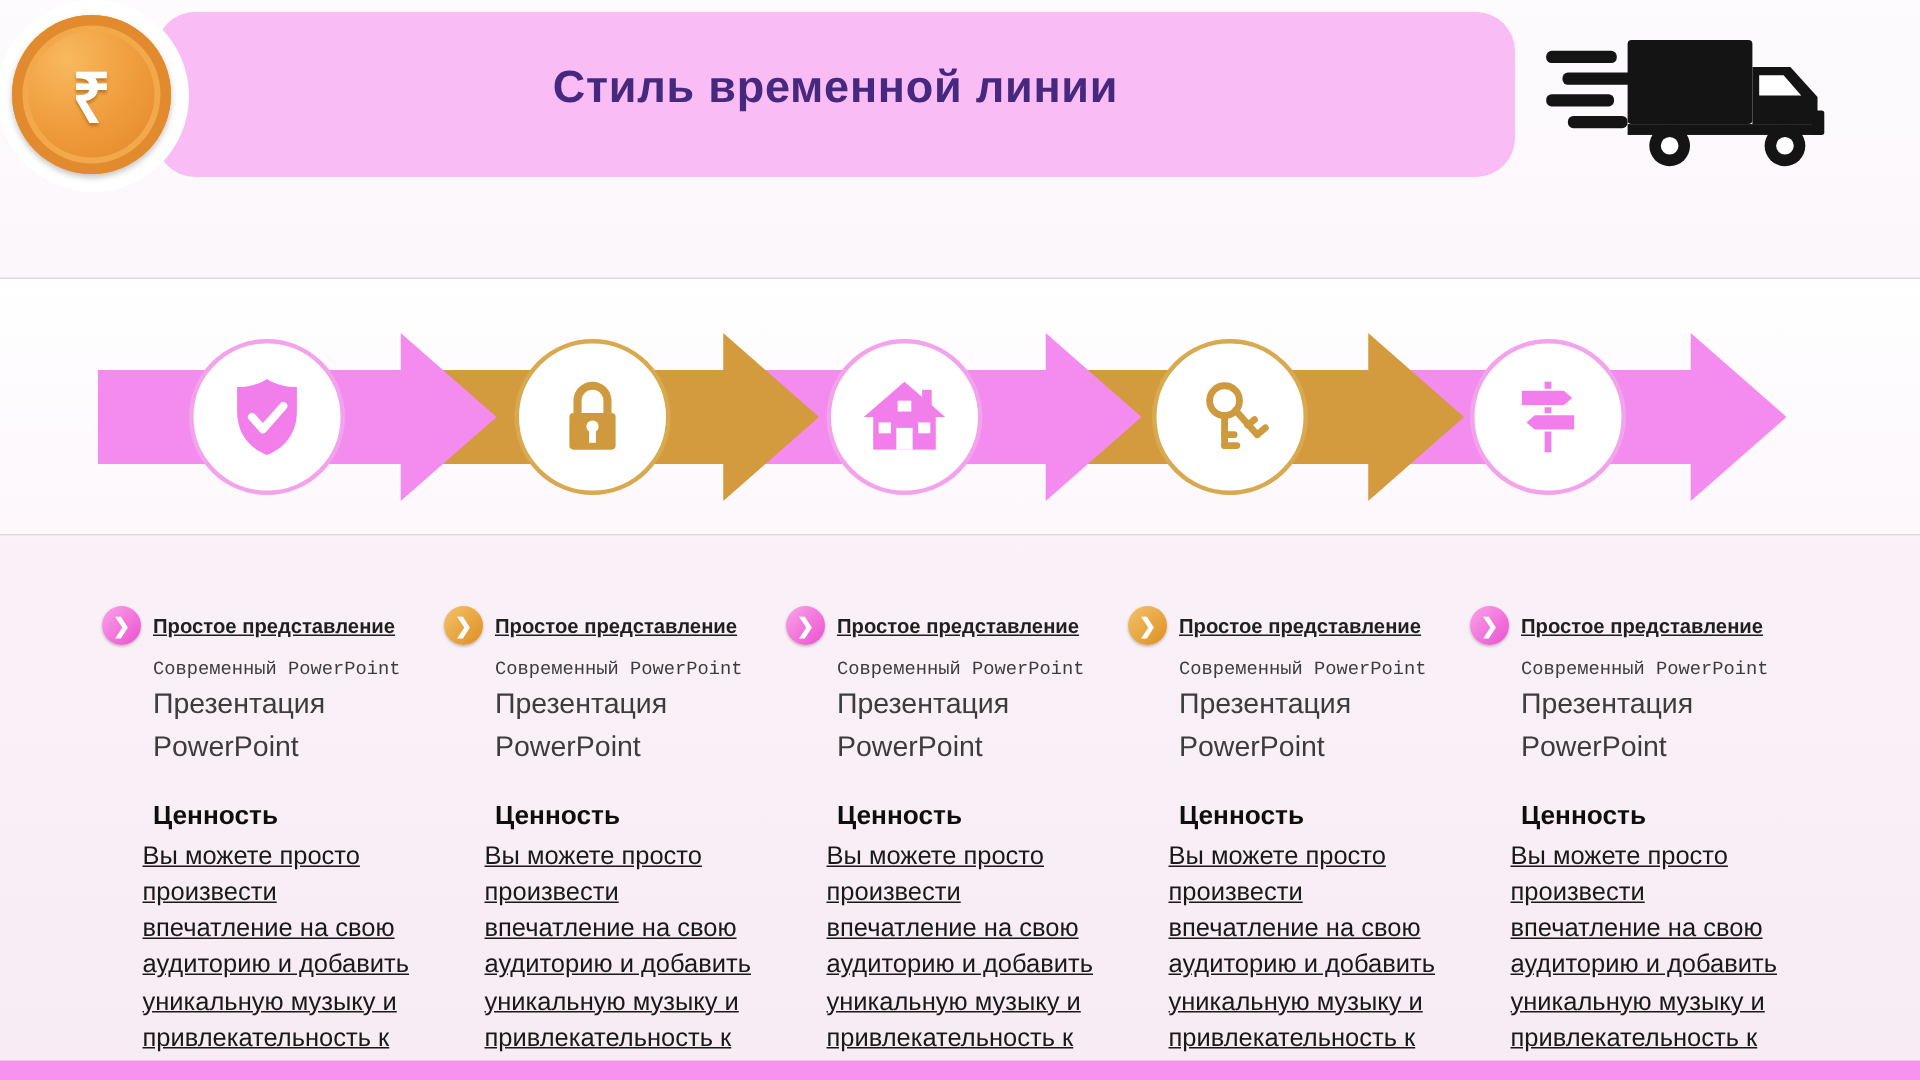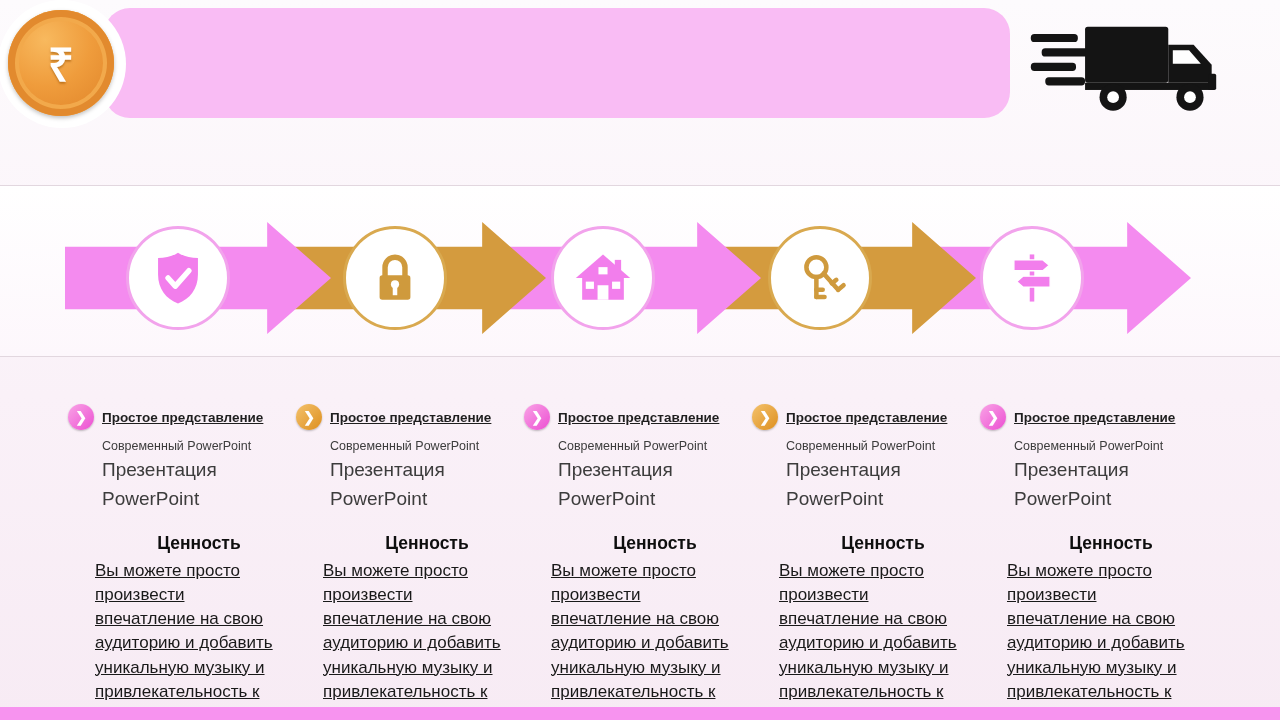--- a/index.html
+++ b/index.html
@@ -65,34 +65,35 @@
   .badge {
     width:26px; height:26px; border-radius:50%; flex:0 0 26px;
     display:flex; align-items:center; justify-content:center;
     color:#fff; font-size:14px; font-weight:bold;
     box-shadow:0 1px 2px rgba(0,0,0,.25);
   }
   .badge.pink { background:linear-gradient(135deg,#f9a4e6,#ec4fd2); }
   .badge.gold { background:linear-gradient(135deg,#f4c26c,#dd8f1f); }
   .col-title { font-size:13.5px; font-weight:bold; color:#1f1f1f; white-space:nowrap;text-decoration:underline; }
   .col-sub { margin-left:34px; margin-top:9px; }
-  .sub1 { font-size:12.5px; color:#3c3c3c; margin-bottom:3px; }
+  .sub1 { font-size:12.5px; color:#3c3c3c; margin-bottom:3px;font-family:Liberation Mono, monospace; }
   .sub2 { font-size:19px; color:#3c3c3c; line-height:1.5; width:130px; }
-  .value-title { margin-left:34px; margin-top:20px; font-size:17.5px; font-weight:bold; color:#0e0e0e;text-align:center; }
+  .value-title { margin-left:34px; margin-top:20px; font-size:17.5px; font-weight:bold; color:#0e0e0e; }
   .value-text { margin-left:27px; margin-top:5px; font-size:17px; line-height:1.42; color:#191919; width:190px;text-decoration:underline; }
 
   
   .footer-bar { position:absolute; left:0; bottom:0; width:1280px; height:13px; background:#f793ef; }
 </style>
 </head>
 <body>
 
 <div class="slide">
 
   <div class="band"></div>
+  <h1 class="page-title">Стиль временной линии</h1>
 
   <div class="coin-wrap">
     <div class="coin">
       <span class="rupee">₹</span>
     </div>
   </div>
 
   <svg class="truck" viewBox="0 0 230 115">
     <g fill="#141414">
       <rect x="2" y="22" width="52" height="9" rx="4"></rect>

